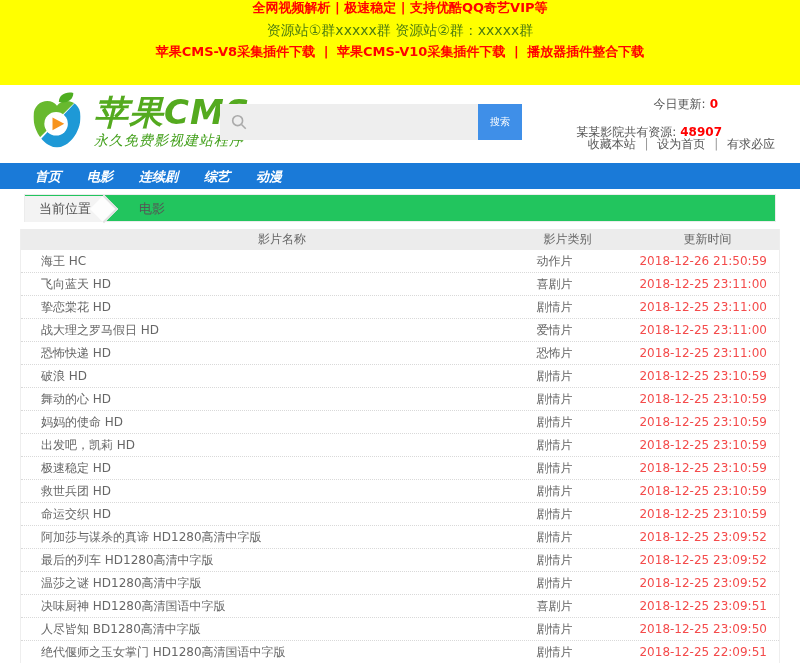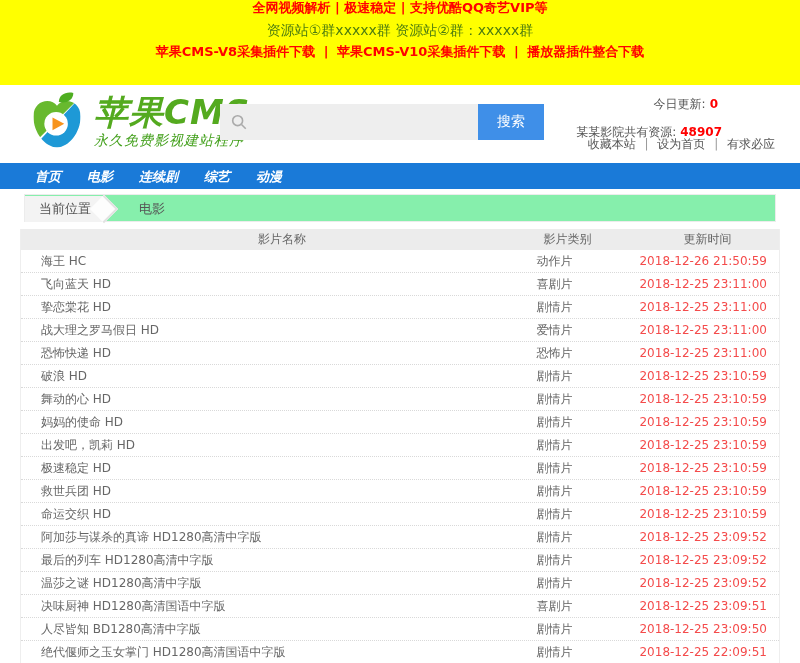--- a/index.html
+++ b/index.html
@@ -33,42 +33,42 @@
     color:var(--logo-green);letter-spacing:1px;
   }
   .logo-subtitle{font-size:14px;color:#43a01c;font-style:italic;margin-top:3px;letter-spacing:1px;}
   .search-wrap{position:absolute;left:220px;top:19px;display:flex;}
   .search-input{
     width:258px;height:36px;background:#eeeeee;border:none;outline:none;
     padding:0 10px 0 36px;font-size:13px;color:#666;
   }
   .search-icon{position:absolute;left:10px;top:9px;width:18px;height:18px;pointer-events:none;}
   .search-btn{
-    width:66px;height:36px;background:var(--button-blue);border:none;color:#fff;
-    font-size:14px;cursor:pointer;font-family:inherit;
+    width:44px;height:36px;background:var(--button-blue);border:none;color:#fff;
+    font-size:10px;cursor:pointer;font-family:inherit;
   }
   .stats{position:absolute;top:10px;right:0;width:400px;font-size:12px;color:#555;}
   .stats-line{position:absolute;white-space:nowrap;height:18px;line-height:18px;}
   .stats-line1{top:0;right:82px;}
   .stats-line2{top:28px;right:78px;}
   .stats-line3{top:40px;right:25px;}
   .stat-value{color:#ff0000;font-weight:bold;margin-left:4px;}
   .stat-link{color:#555;}
   .stats-sep{color:#999;padding:0 5px;}
 
   
   .nav{background:var(--nav-blue);height:26px;line-height:26px;padding-left:22px;}
   .nav-item{
     display:inline-block;color:#fff;font-size:13px;font-weight:bold;
     padding:0 13px;height:26px;font-style:italic;
   }
 
   
   .crumb-bar{
-    width:752px;margin:5px auto 0;height:28px;background:#86efac;
+    width:752px;margin:5px auto 0;height:28px;background:#22c55e;
     border:1px solid #ececec;position:relative;line-height:26px;
   }
   .crumb-label{
     display:inline-block;background:#f3f3f3;color:#555;font-size:13px;
     height:26px;padding:0 14px;position:relative;
   }
   .crumb-label::after{
     content:"";position:absolute;right:-9px;top:3px;width:18px;height:18px;
     background:#f3f3f3;border-right:2px solid #e2e2e2;border-top:2px solid #e2e2e2;
     transform:rotate(45deg);background:#fdfdfd;

